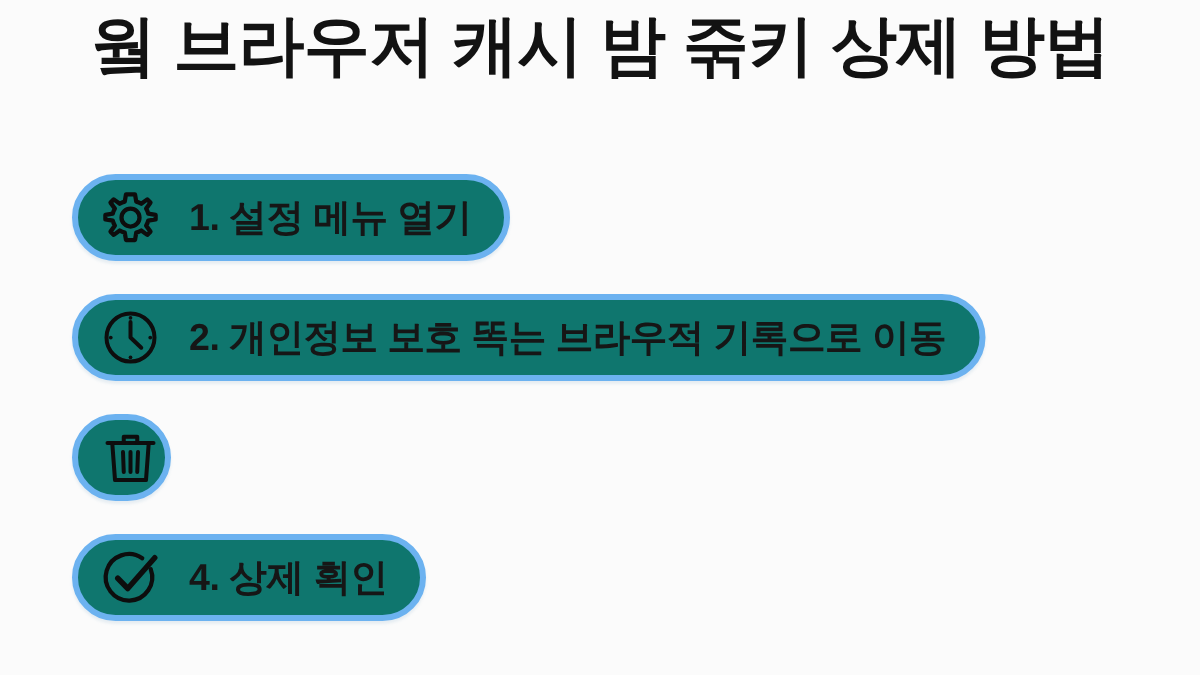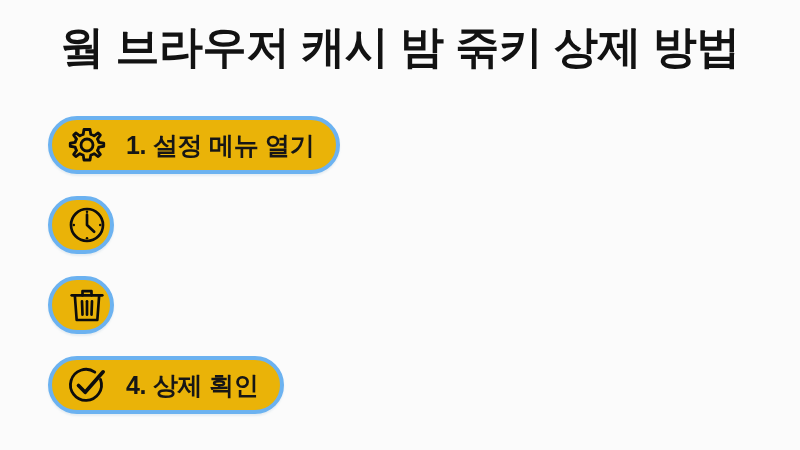--- a/index.html
+++ b/index.html
@@ -17,21 +17,21 @@
   #page {
     position: relative;
     width: 800px;
     height: 450px;
     background: #fbfbfb;
   }
 
   
   .title {
     position: absolute;
-    top: 16px;
+    top: 0;
     left: 0;
     width: 800px;
     text-align: center;
     font-size: 44px;
     line-height: 62px;
     font-weight: 700;
     color: #121212;
     letter-spacing: -0.5px;
     white-space: nowrap;
   }
@@ -45,21 +45,21 @@
   }
   .step {
     position: relative;
     display: flex;
     align-items: center;
     box-sizing: border-box;
     height: 58px;
     margin-bottom: 22px;
     border: 4px solid #6cb2f0;
     border-radius: 34px;
-    background: #eab308;
+    background: #0f766e;
     padding-left: 12px;
     width: max-content;
     max-width: 716px;
     box-shadow: 0 2px 2px rgba(140,175,205,0.18);
   }
   .step:last-child { margin-bottom: 12px; }
 
   .step-icon {
     flex: 0 0 auto;
     width: 46px;
@@ -115,20 +115,21 @@
       <span class="step-icon">
         <svg viewBox="0 0 48 48" fill="none" stroke="currentColor" stroke-width="3.2" stroke-linecap="round" stroke-linejoin="round">
           <circle cx="24" cy="24" r="19.2"></circle>
           <path d="M24 11.6 L24 24 L32.6 32.2"></path>
           <circle cx="24" cy="8.2" r="1.5" fill="currentColor" stroke="none"></circle>
           <circle cx="39.8" cy="24" r="1.5" fill="currentColor" stroke="none"></circle>
           <circle cx="24" cy="39.8" r="1.5" fill="currentColor" stroke="none"></circle>
           <circle cx="8.2" cy="24" r="1.5" fill="currentColor" stroke="none"></circle>
         </svg>
       </span>
+      <span class="step-label">2. 개인정보 보호 똑는 브라우적 기록으로 이동</span>
     </div>
 
     <div class="step">
       <span class="step-icon">
         <svg viewBox="0 0 48 48" fill="none" stroke="currentColor" stroke-width="3.2" stroke-linecap="round" stroke-linejoin="round">
           <path d="M5.6 12.4 L42.4 12.4"></path>
           <path d="M18.6 12.4 L18.6 7.4 L29.4 7.4 L29.4 12.4"></path>
           <path d="M9.4 12.4 L11.6 42.0 L36.4 42.0 L38.6 12.4"></path>
           <path d="M18.0 19.6 L18.6 35.6"></path>
           <path d="M24.0 19.6 L24.0 35.6"></path>

